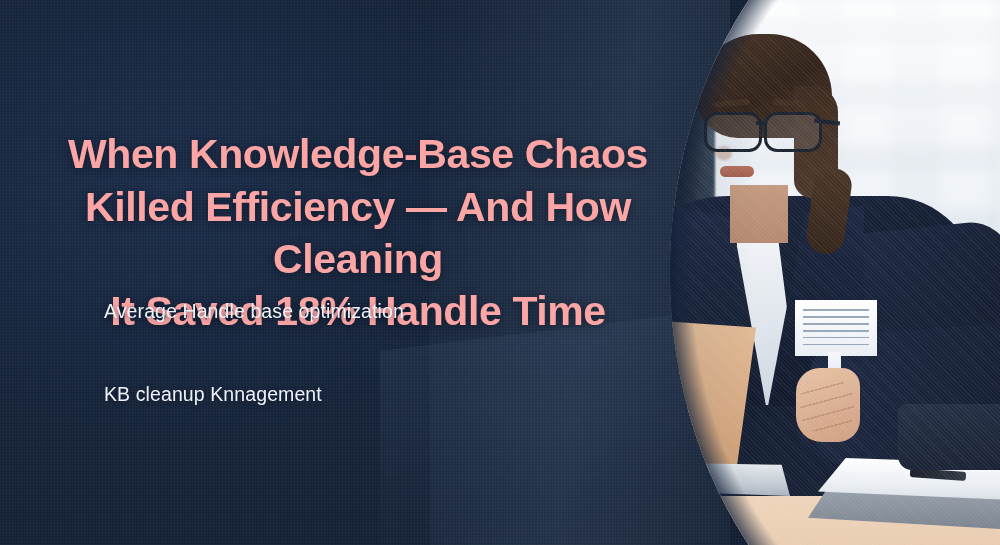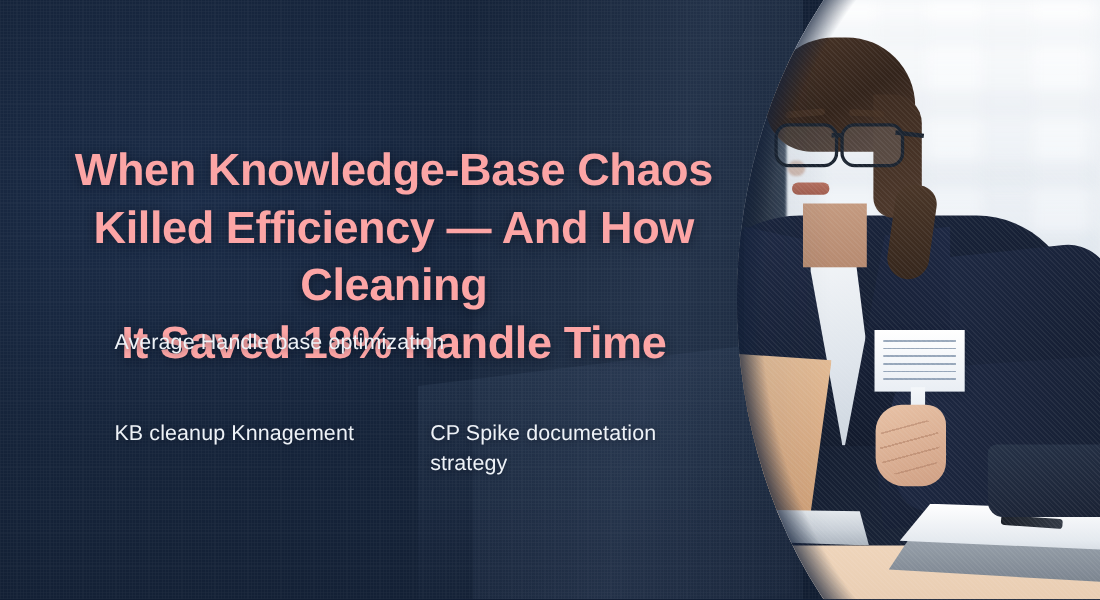--- a/index.html
+++ b/index.html
@@ -462,17 +462,16 @@
   <h1 class="headline">When Knowledge-Base Chaos
 Killed Efficiency — And How Cleaning
 It Saved 18% Handle Time</h1>
 
   <div class="subgrid">
     <div class="subrow">
       <div class="subcell c1">Average Handle base optimization</div>
     </div>
     <div class="subrow">
       <div class="subcell c1">KB cleanup Knnagement</div>
-      <div class="subcell c2">CP Spike documetation strategy</div>
     </div>
   </div>
 
 </div>
 
 </body></html>

